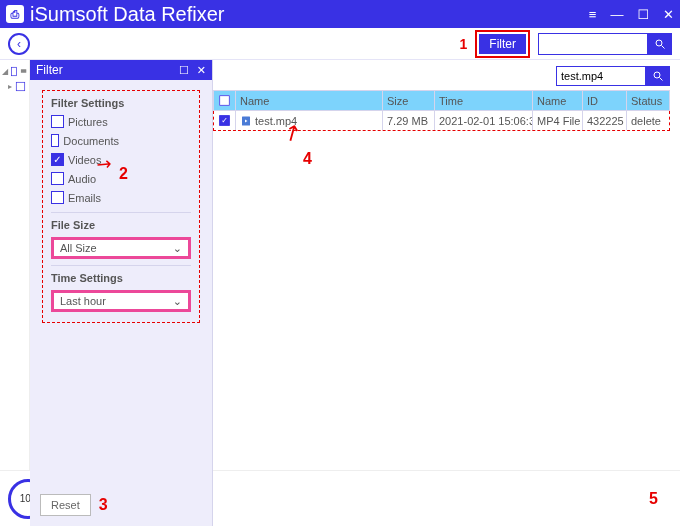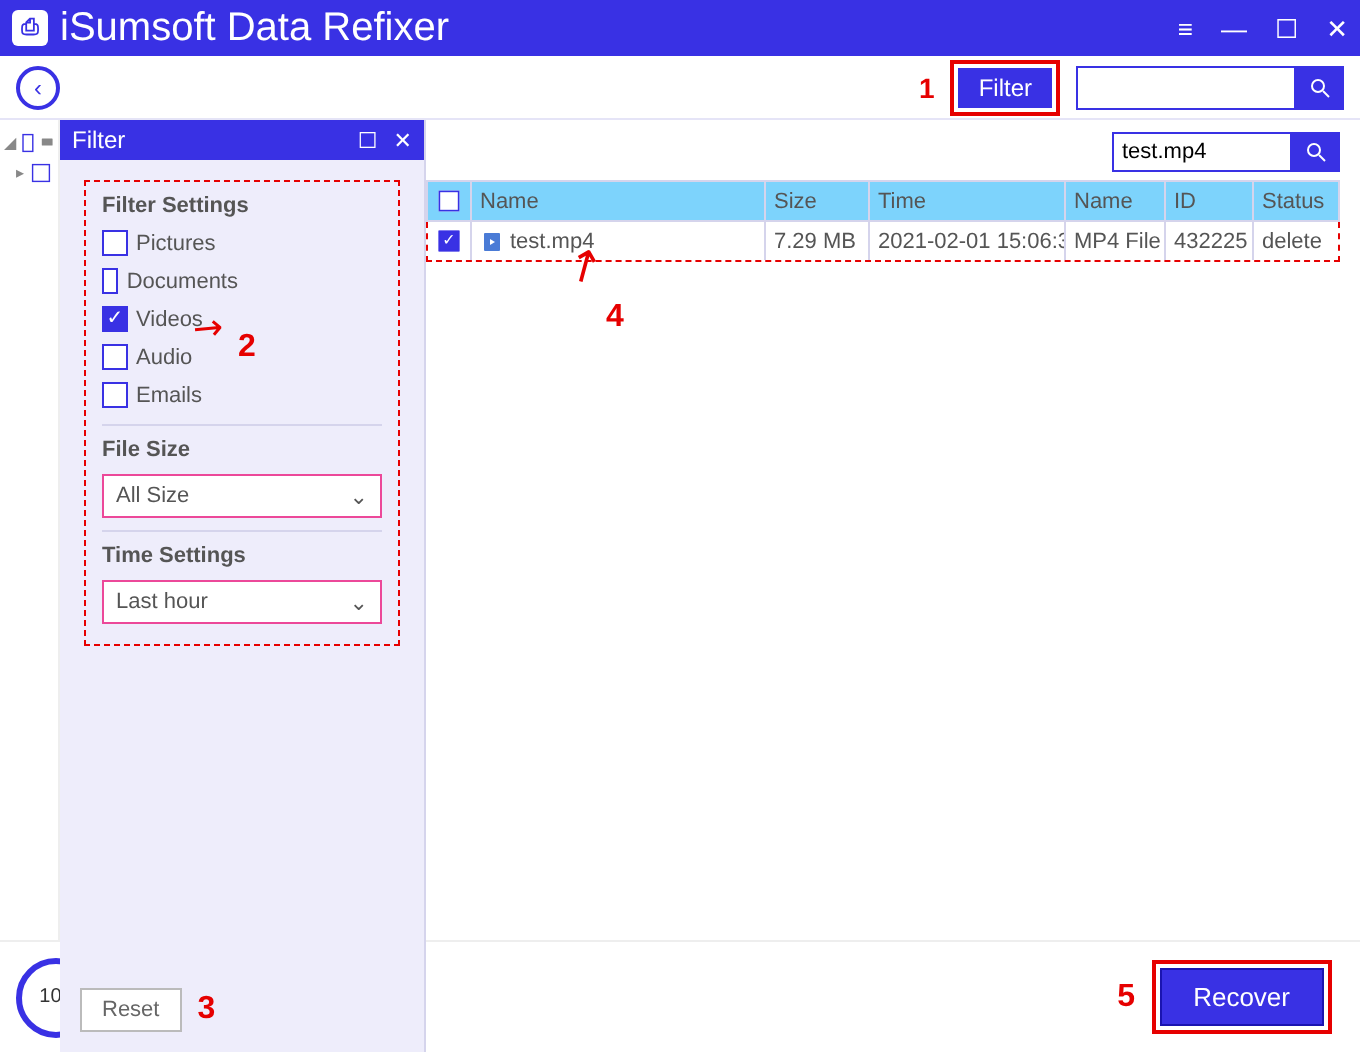--- a/index.html
+++ b/index.html
@@ -31,21 +31,21 @@
   .filter-titlebar .win-icon { cursor:pointer; font-size:11px; margin-left:8px; }
   .filter-body { flex:1; padding: 10px 12px; position:relative; }
   .dashed-box { border: 1.5px dashed #e60000; padding: 6px 8px 10px 8px; }
   .section-title { color:#555; font-weight:600; font-size:11px; margin-bottom:6px; }
   .cb-grid { display:flex; flex-wrap:wrap; gap:6px 8px; margin-bottom:8px; position:relative; }
   .cb-item { display:flex; align-items:center; gap:4px; width: 68px; color:#555; font-size:11px; }
   .cb { width:13px; height:13px; border:1.5px solid #3931e4; display:inline-flex; align-items:center; justify-content:center; background:#fff; cursor:pointer;}
   .cb.checked { background:#3931e4; }
   .cb.checked::after { content:"✓"; color:#fff; font-size:10px; line-height:1; }
   hr.sep { border:none; border-top:1px solid #d5d4ec; margin:6px 0; }
-  .select-box { background:#fff; border:1px solid #ec4899; height:22px; display:flex; align-items:center; padding:0 6px; font-size:11px; justify-content:space-between; cursor:pointer; color:#555;}
+  .select-box { background:#fff; border:3px solid #ec4899; height:22px; display:flex; align-items:center; padding:0 6px; font-size:11px; justify-content:space-between; cursor:pointer; color:#555;}
   .arrow2 { position:absolute; color:#e60000; font-size:20px; }
   .annot2 { position:absolute; color:#e60000; font-weight:bold; font-size:16px; }
 
   .filter-footer { padding: 10px; display:flex; align-items:center; gap:8px; }
   .reset-btn { background:#fff; border:1px solid #bbb; color:#666; padding:4px 10px; font-size:11px; cursor:pointer;}
   .apply-wrap { border:2px solid #e60000; padding:2px; }
   .apply-btn { background:#3931e4; color:#fff; border:1px solid #1a14b0; padding:3px 12px; font-size:11px; cursor:pointer;}
 
   .main-content { position:absolute; left:213px; right:0; top:0; bottom:0; background:#fff; }
   .inner-search-row { display:flex; justify-content:flex-end; padding:6px 10px 4px 0; }
@@ -222,17 +222,14 @@
     </div>
     <span class="annot4-arrow">↗</span>
     <span class="annot4-num">4</span>
   </div>
 
   <div class="bottom-bar">
     <div class="progress-circle">
         <span>100</span>
       </div>
     <span class="annot5">5</span>
-    <span class="recover-wrap">
-      <button class="recover-btn">Recover</button>
-    </span>
   </div>
 </div>
 
 </body></html>

